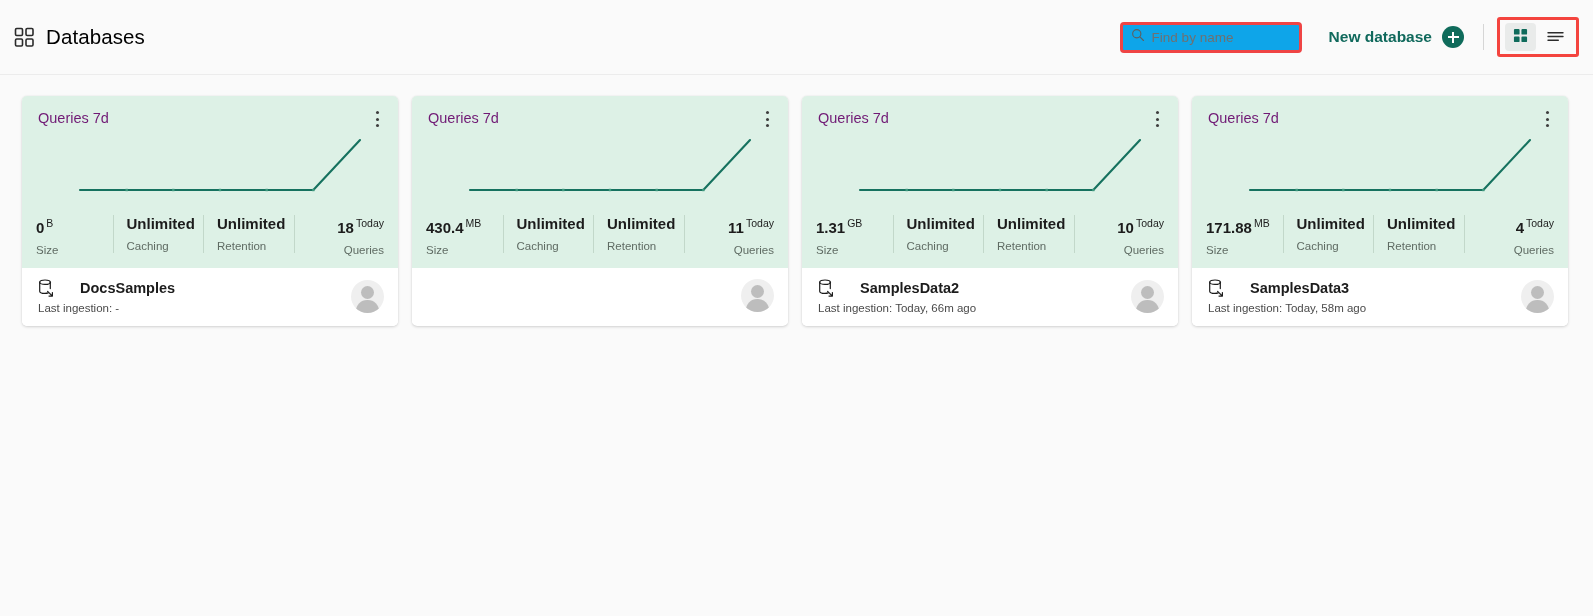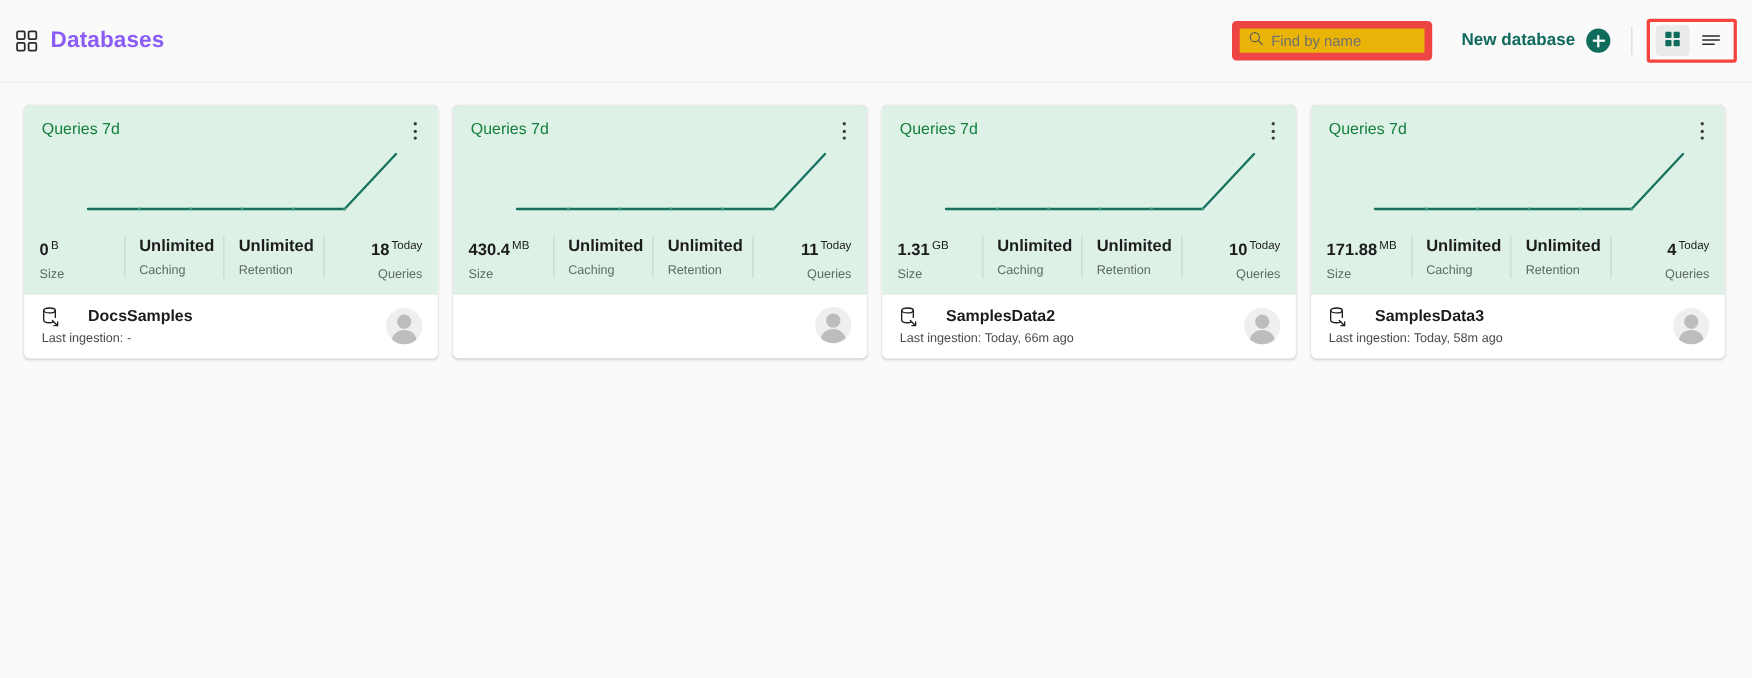--- a/index.html
+++ b/index.html
@@ -18,37 +18,37 @@
     background: #fafafa;
     display: flex;
     align-items: center;
     padding: 0 14px 0 14px;
     border-bottom: 1px solid #ececec;
   }
   .header-left { display: flex; align-items: center; gap: 11px; }
   .grid-title-icon { width: 21px; height: 21px; display: block; }
   .page-title {
     font-size: 20.5px;
-    color: #8b5cf6;
-    font-weight: 700;
+    color: #000000;
+    font-weight: 400;
     letter-spacing: .1px;
     white-space: nowrap;
   }
   .header-right {
     margin-left: auto;
     display: flex;
     align-items: center;
     gap: 0;
   }
   .search-box {
     width: 182px;
     height: 31px;
-    border: 7px solid #ef4444;
+    border: 3px solid #ef4444;
     border-radius: 4px;
-    background: #eab308;
+    background: #0ea5e9;
     display: flex;
     align-items: center;
     padding: 11px 8px;
     gap: 7px;
   }
   .search-box input {
     border: none;
     outline: none;
     font-family: "Liberation Sans", sans-serif;
     font-size: 13.5px;
@@ -128,21 +128,21 @@
     flex-direction: column;
   }
   .card-top {
     background: #ddf1e6;
     padding: 14px 16px 0 16px;
     position: relative;
     height: 172px;
   }
   .card-chart-title {
     font-size: 14.5px;
-    color: #15803d;
+    color: #701a75;
     font-weight: 400;
   }
   .kebab {
     position: absolute;
     top: 13px; right: 12px;
     width: 18px; height: 20px;
     display: flex; flex-direction: column;
     align-items: center; justify-content: center;
     gap: 3.2px;
     cursor: pointer;

